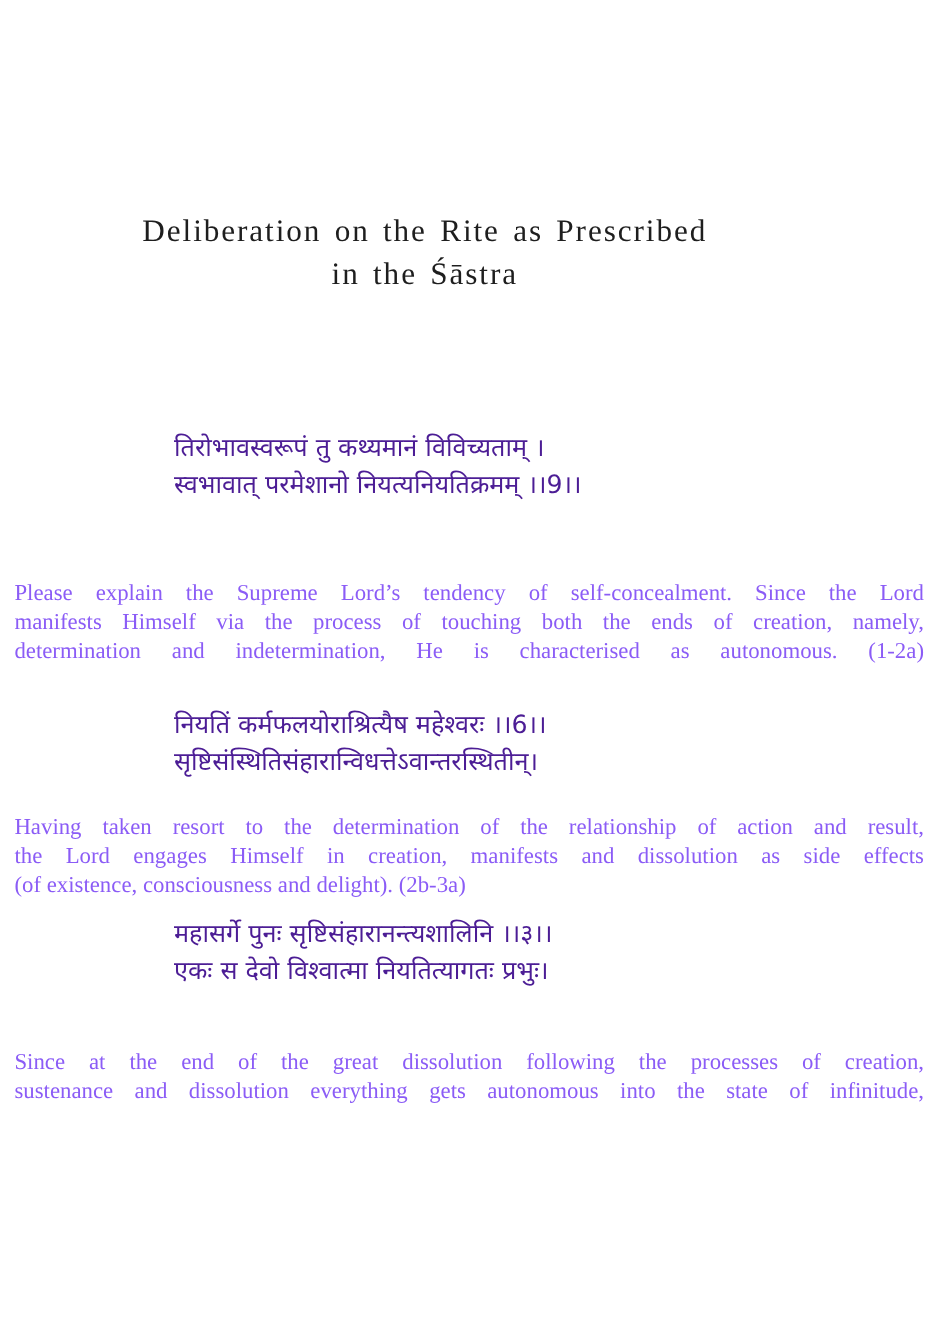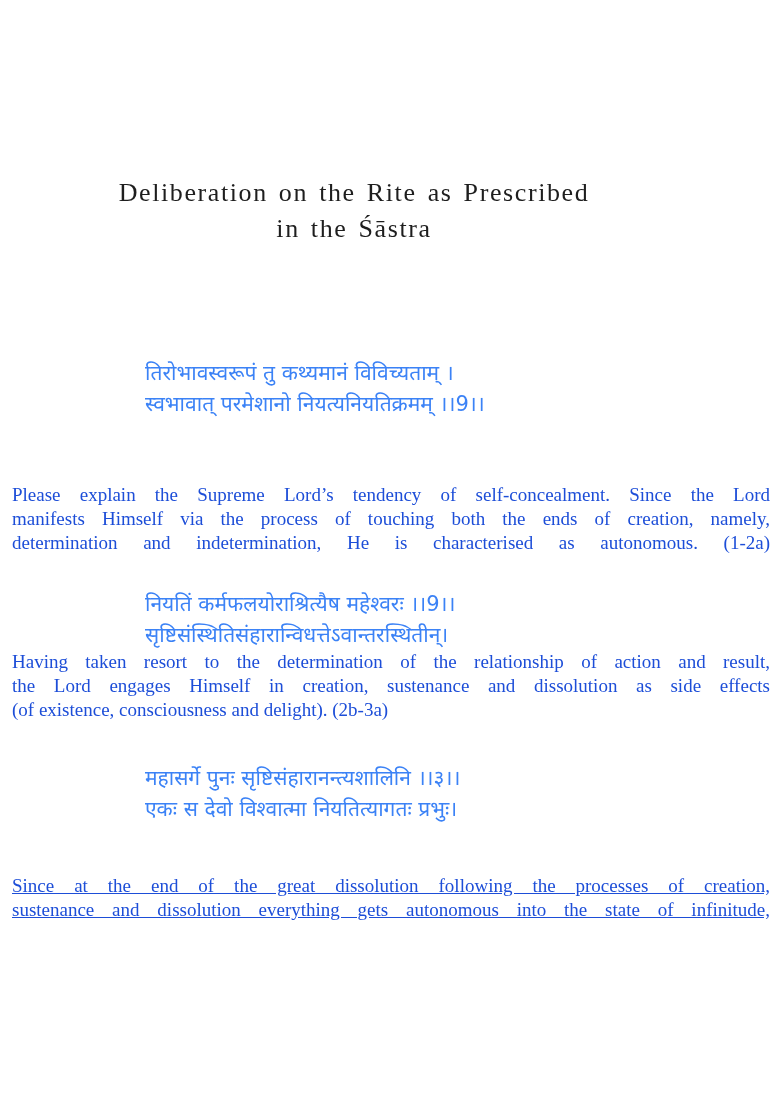--- a/index.html
+++ b/index.html
@@ -29,78 +29,78 @@
     }
     .title-line-1 { top: 178px; }
     .title-line-2 { top: 214px; }
 
     .verse {
       position: absolute;
       left: 145px;
       font-family: "DejaVu Sans", "Liberation Sans", sans-serif;
       font-size: 21px;
       line-height: 31px;
-      color: #3b82f6;
+      color: #4c1d95;
       white-space: nowrap;
     }
     .verse-line { display: block; }
 
     .prose {
       position: absolute;
       left: 12px;
       width: 758px;
       font-size: 19px;
       line-height: 24px;
       text-align: justify;
       text-align-last: left;
-      color: #1d4ed8;
+      color: #8b5cf6;
       margin: 0;
     }
     .prose-line {
       display: block;
       text-align: justify;
       text-align-last: justify;
       white-space: nowrap;
     }
     .prose-line.last {
       text-align-last: left;
     }
 
     #verse-1 { top: 358px; }
     #prose-1 { top: 483px; }
     #verse-2 { top: 589px; }
-    #prose-2 { top: 650px; }
+    #prose-2 { top: 678px; }
     #verse-3 { top: 763px; }
-    #prose-3 { top: 874px; text-decoration: underline; }
+    #prose-3 { top: 874px; }
   </style>
 </head>
 <body>
 
 <h1 class="title title-line-1">Deliberation on the Rite as Prescribed</h1>
 <h1 class="title title-line-2">in the Śāstra</h1>
 
 <div class="verse" id="verse-1">
   <span class="verse-line">तिरोभावस्वरूपं तु कथ्यमानं विविच्यताम् ।</span>
   <span class="verse-line">स्वभावात् परमेशानो नियत्यनियतिक्रमम् ।।9।।</span>
 </div>
 
 <div class="prose" id="prose-1">
   <span class="prose-line">Please explain the Supreme Lord’s tendency of self-concealment. Since the Lord</span>
   <span class="prose-line">manifests Himself via the process of touching both the ends of creation, namely,</span>
   <span class="prose-line">determination and indetermination, He is characterised as autonomous. (1-2a)</span>
 </div>
 
 <div class="verse" id="verse-2">
-  <span class="verse-line">नियतिं कर्मफलयोराश्रित्यैष महेश्वरः ।।9।।</span>
+  <span class="verse-line">नियतिं कर्मफलयोराश्रित्यैष महेश्वरः ।।6।।</span>
   <span class="verse-line">सृष्टिसंस्थितिसंहारान्विधत्तेऽवान्तरस्थितीन्।</span>
 </div>
 
 <div class="prose" id="prose-2">
   <span class="prose-line">Having taken resort to the determination of the relationship of action and result,</span>
-  <span class="prose-line">the Lord engages Himself in creation, sustenance and dissolution as side effects</span>
+  <span class="prose-line">the Lord engages Himself in creation, manifests and dissolution as side effects</span>
   <span class="prose-line last">(of existence, consciousness and delight). (2b-3a)</span>
 </div>
 
 <div class="verse" id="verse-3">
   <span class="verse-line">महासर्गे पुनः सृष्टिसंहारानन्त्यशालिनि ।।३।।</span>
   <span class="verse-line">एकः स देवो विश्वात्मा नियतित्यागतः प्रभुः।</span>
 </div>
 
 <div class="prose" id="prose-3">
   <span class="prose-line">Since at the end of the great dissolution following the processes of creation,</span>

